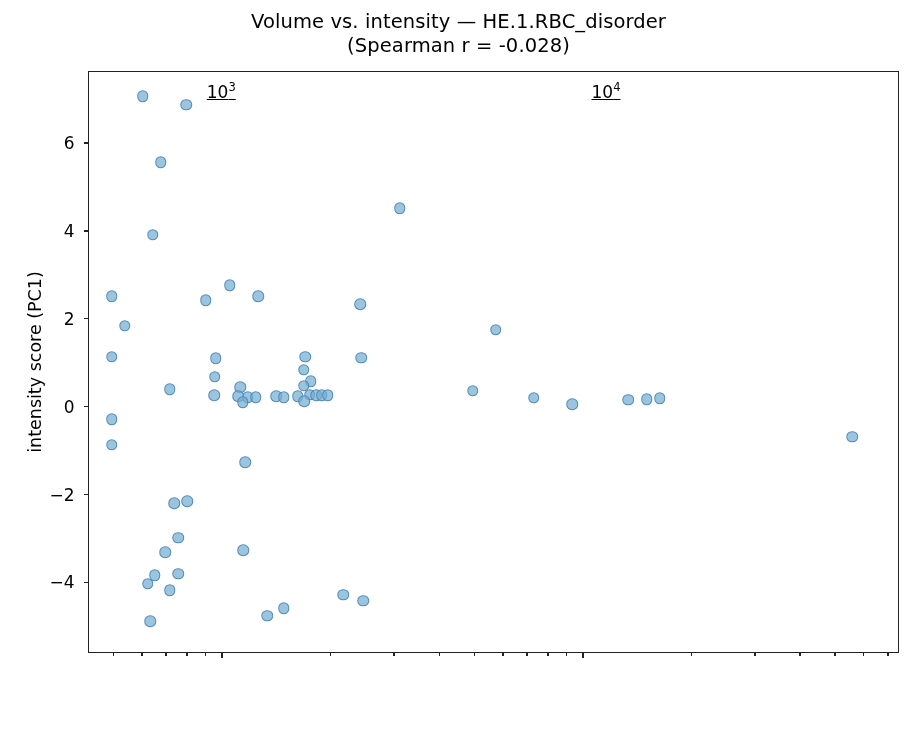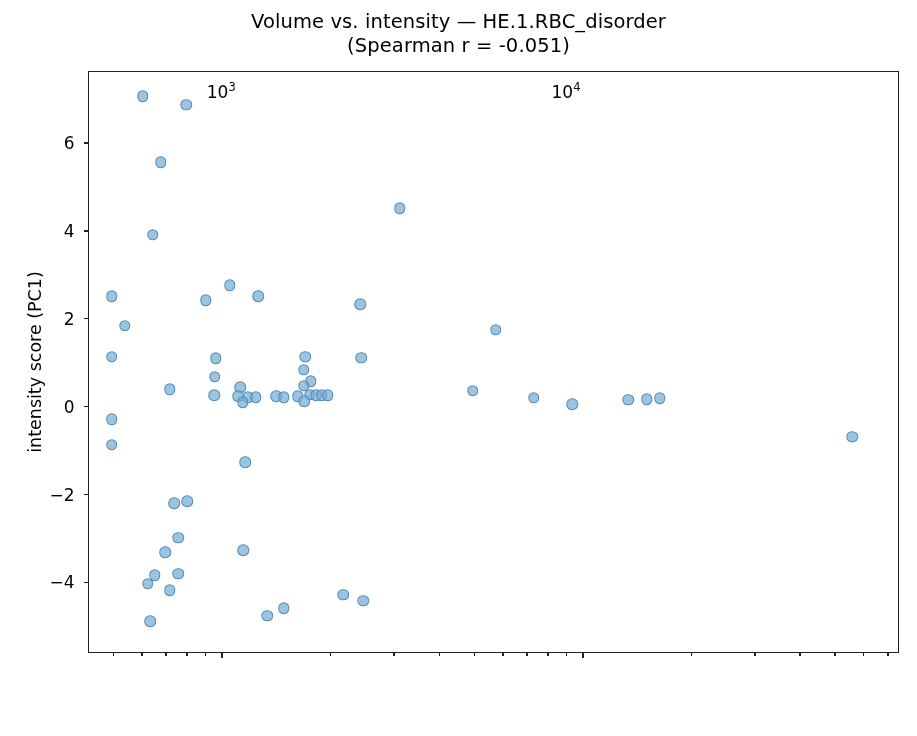--- a/index.html
+++ b/index.html
@@ -90,20 +90,21 @@
   }
   .xtick.major { height: 6px; }
   .xtick.minor { height: 3.6px; }
   .xtick-label {
     position: absolute;
     top: 10px;
     transform: translateX(-50%);
     font-size: 17px;
     color: #000000;
     white-space: nowrap;
+    text-decoration: underline;
   }
   .xtick-label sup {
     font-size: 11.5px;
     vertical-align: super;
     line-height: 0;
   }
   
   #xlabel {
     position: absolute;
     left: 88px;
@@ -128,21 +129,21 @@
     white-space: nowrap;
   }
 </style>
 </head>
 <body>
 
 <div id="figure">
 
   <div id="title-block">
     <div class="title-line">Volume vs. intensity — HE.1.RBC_disorder</div>
-    <div class="title-line">(Spearman r = -0.051)</div>
+    <div class="title-line">(Spearman r = -0.028)</div>
   </div>
 
   <div id="axes">
     <div id="plot-canvas">
         <div class="point" style="left: 53.5174px; top: 24.1667px; background: rgba(116, 173, 209, 0.72); border-color: rgba(70, 130, 180, 0.85); width: 11.5px; height: 11.5px;"></div>
         <div class="point" style="left: 97.3075px; top: 32.9545px; background: rgba(116, 173, 209, 0.72); border-color: rgba(70, 130, 180, 0.85); width: 11.5px; height: 11.5px;"></div>
         <div class="point" style="left: 71.8345px; top: 90.0758px; background: rgba(116, 173, 209, 0.72); border-color: rgba(70, 130, 180, 0.85); width: 11.5px; height: 11.5px;"></div>
         <div class="point" style="left: 63.5521px; top: 162.576px; background: rgba(116, 173, 209, 0.72); border-color: rgba(70, 130, 180, 0.85); width: 11.5px; height: 11.5px;"></div>
         <div class="point" style="left: 310.625px; top: 136.212px; background: rgba(116, 173, 209, 0.72); border-color: rgba(70, 130, 180, 0.85); width: 11.5px; height: 11.5px;"></div>
         <div class="point" style="left: 140.675px; top: 213.106px; background: rgba(116, 173, 209, 0.72); border-color: rgba(70, 130, 180, 0.85); width: 11.5px; height: 11.5px;"></div>
@@ -227,21 +228,21 @@
       <div class="xtick-label" style="left: 132.283px;">10<sup>3</sup></div>
       <div class="xtick minor" style="left: 240.926px;"></div>
       <div class="xtick minor" style="left: 304.478px;"></div>
       <div class="xtick minor" style="left: 349.569px;"></div>
       <div class="xtick minor" style="left: 384.544px;"></div>
       <div class="xtick minor" style="left: 413.121px;"></div>
       <div class="xtick minor" style="left: 437.282px;"></div>
       <div class="xtick minor" style="left: 458.212px;"></div>
       <div class="xtick minor" style="left: 476.673px;"></div>
       <div class="xtick major" style="left: 493.187px;"></div>
-      <div class="xtick-label" style="left: 477px; text-align: right;">10<sup>4</sup></div>
+      <div class="xtick-label" style="left: 517px; text-align: right;">10<sup>4</sup></div>
       <div class="xtick minor" style="left: 601.83px;"></div>
       <div class="xtick minor" style="left: 665.382px;"></div>
       <div class="xtick minor" style="left: 710.473px;"></div>
       <div class="xtick minor" style="left: 745.448px;"></div>
       <div class="xtick minor" style="left: 774.025px;"></div>
       <div class="xtick minor" style="left: 798.186px;"></div>
     </div>
 
   <div id="ylabel">intensity score (PC1)</div>
 

